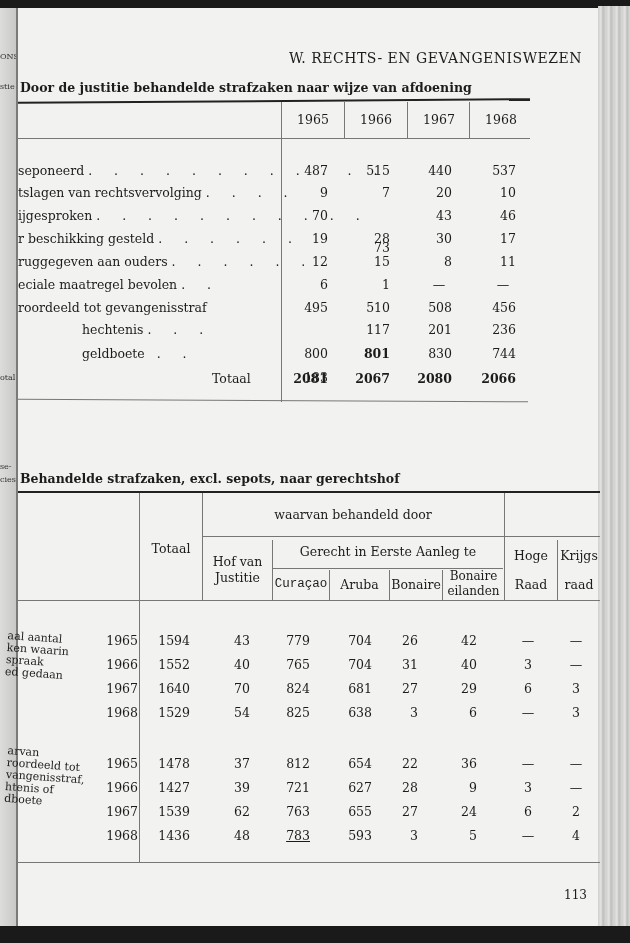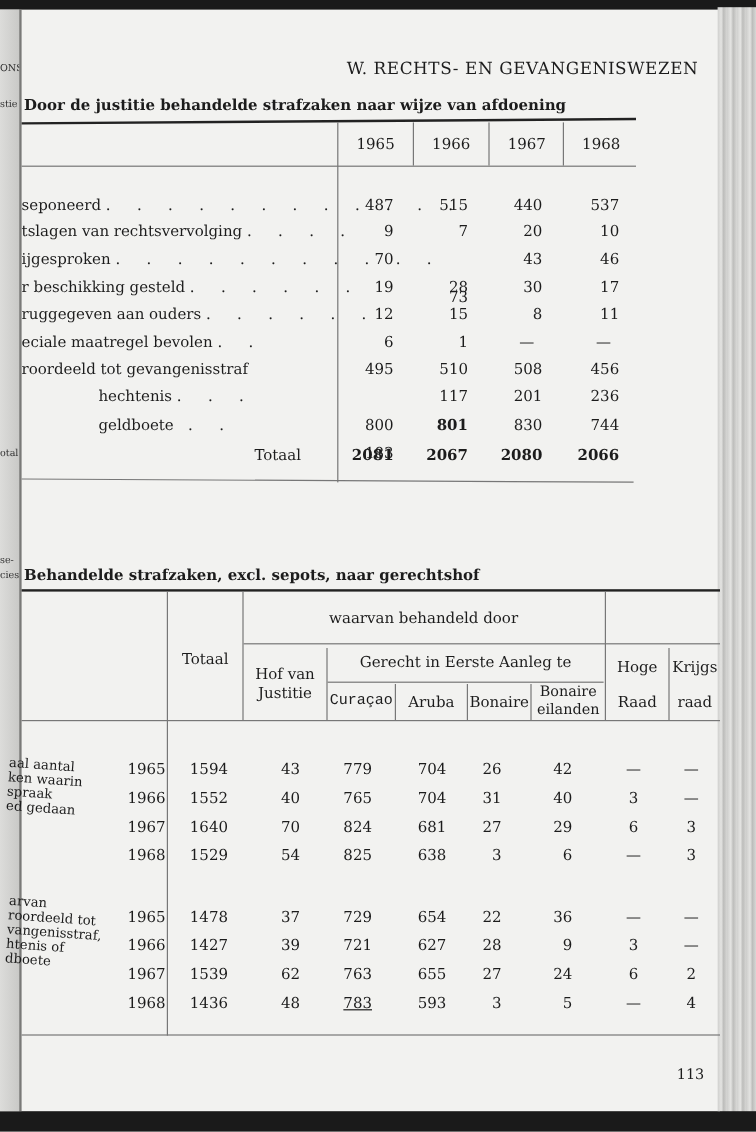--- a/index.html
+++ b/index.html
@@ -232,21 +232,21 @@
       <div class="cell num" style="left: 334px; top: 705px; width: 38px;">638</div>
       <div class="cell num" style="left: 390px; top: 705px; width: 28px;">3</div>
       <div class="cell num" style="left: 445px; top: 705px; width: 32px;">6</div>
       <div class="cell ctr" style="left: 510px; top: 705px; width: 36px;">—</div>
       <div class="cell ctr" style="left: 558px; top: 705px; width: 36px;">3</div>
     </div>
     <div>
       <div class="cell num" style="left: 100px; top: 756px; width: 38px;">1965</div>
       <div class="cell num" style="left: 150px; top: 756px; width: 40px;">1478</div>
       <div class="cell num" style="left: 220px; top: 756px; width: 30px;">37</div>
-      <div class="cell num" style="left: 274px; top: 756px; width: 36px;">729</div>
+      <div class="cell num" style="left: 274px; top: 756px; width: 36px;">812</div>
       <div class="cell num" style="left: 334px; top: 756px; width: 38px;">654</div>
       <div class="cell num" style="left: 390px; top: 756px; width: 28px;">22</div>
       <div class="cell num" style="left: 445px; top: 756px; width: 32px;">36</div>
       <div class="cell ctr" style="left: 510px; top: 756px; width: 36px;">—</div>
       <div class="cell ctr" style="left: 558px; top: 756px; width: 36px;">—</div>
     </div>
     <div>
       <div class="cell num" style="left: 100px; top: 780px; width: 38px;">1966</div>
       <div class="cell num" style="left: 150px; top: 780px; width: 40px;">1427</div>
       <div class="cell num" style="left: 220px; top: 780px; width: 30px;">39</div>

